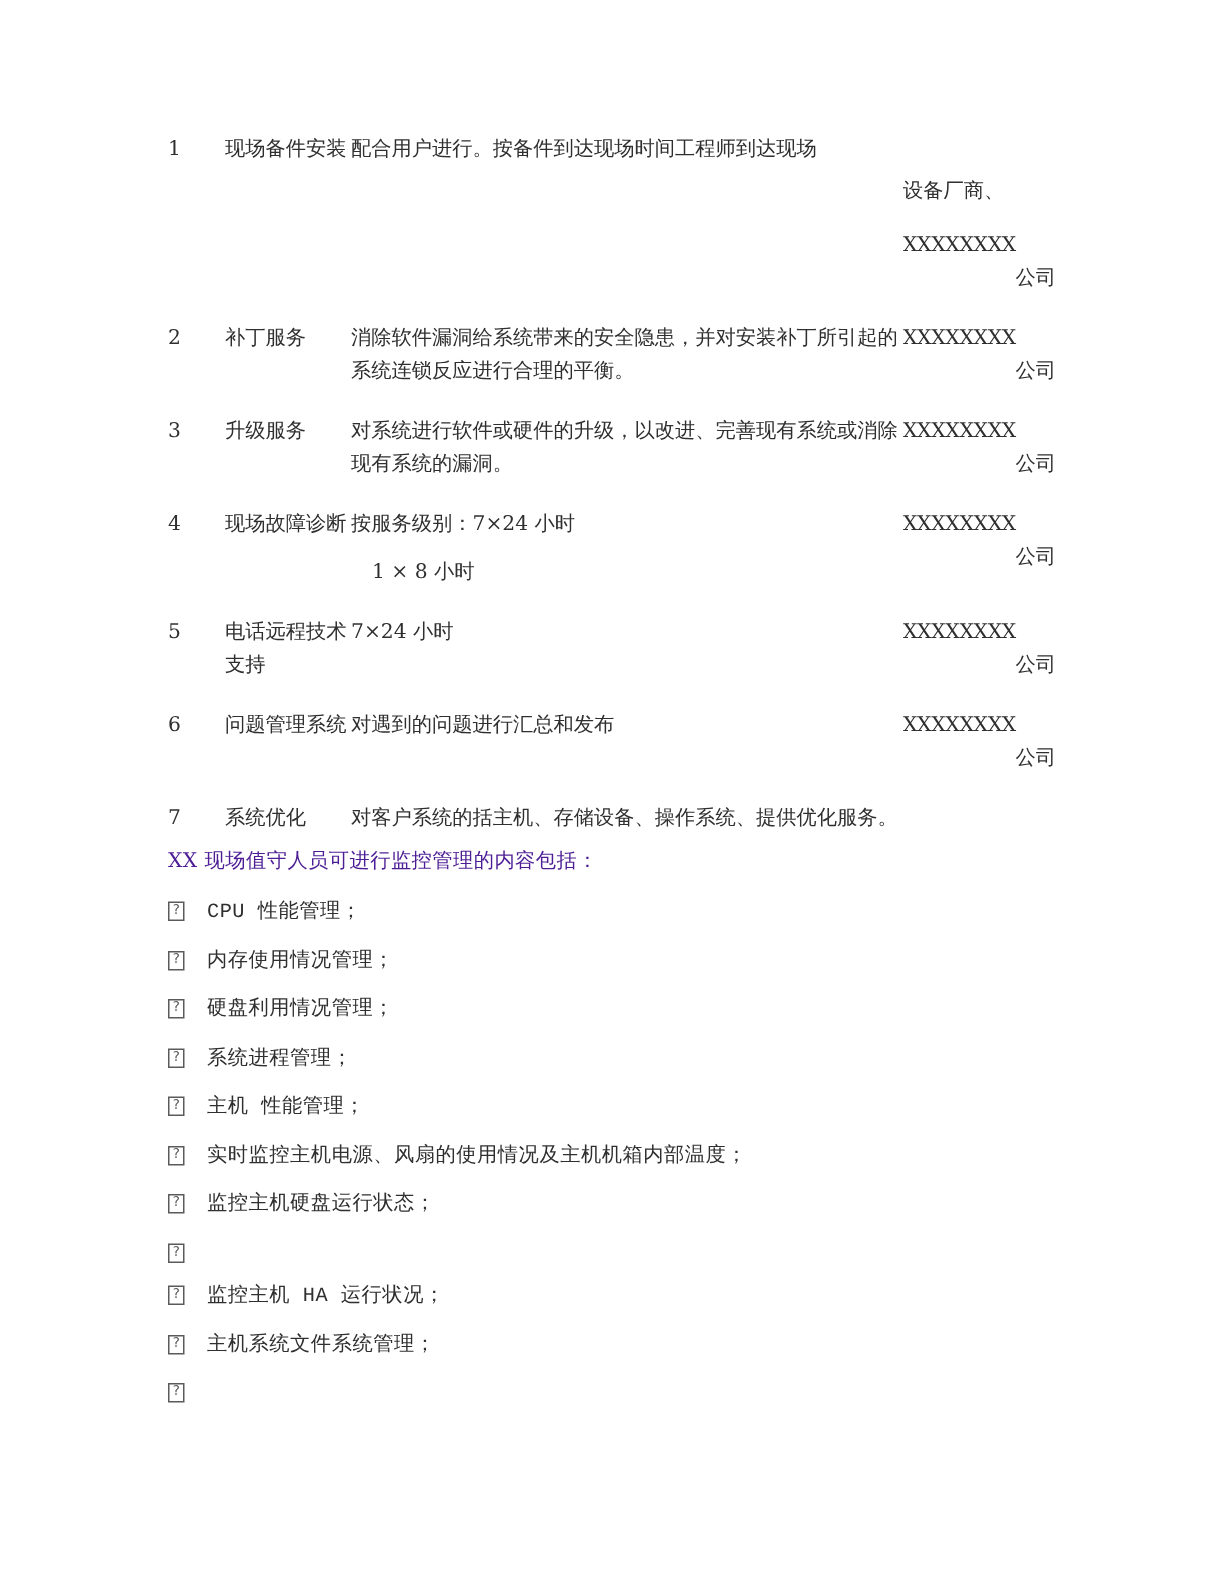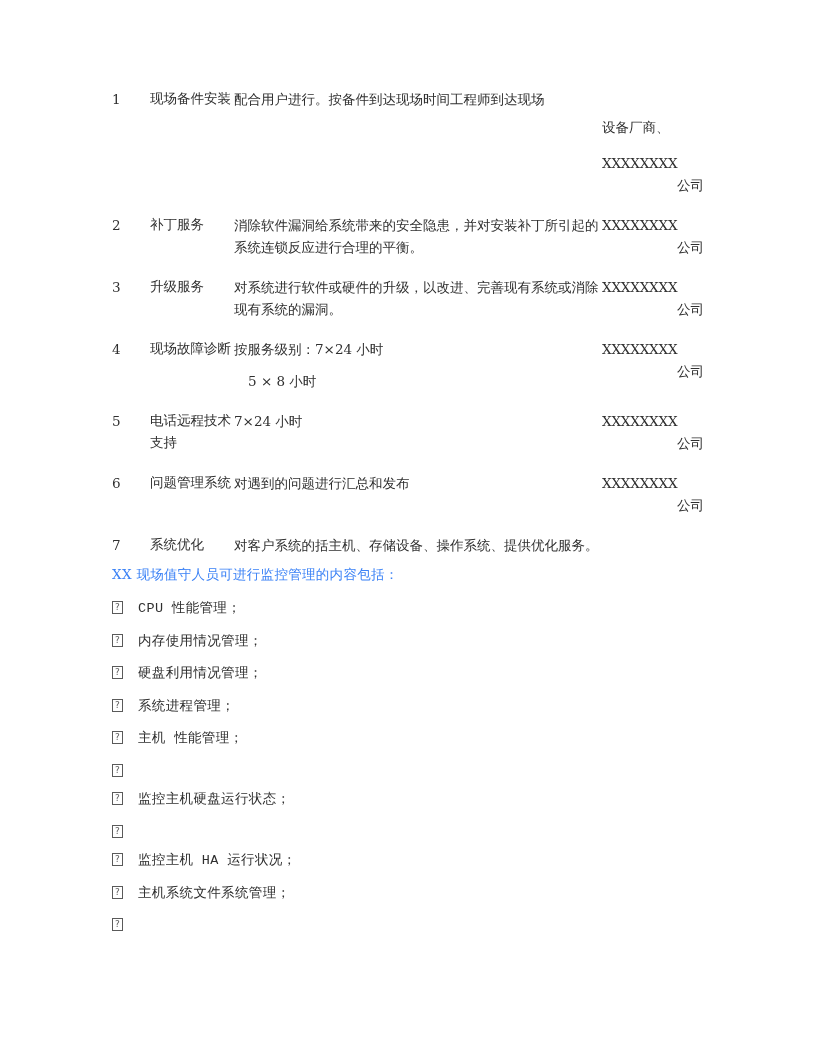--- a/index.html
+++ b/index.html
@@ -56,21 +56,21 @@
   
   .bullet-section {
     position: absolute;
     left: 112px;
     top: 564px;
     width: 600px;
   }
   .section-lead {
     font-size: 13.5px;
     line-height: 20px;
-    color: #3b82f6;
+    color: #4c1d95;
     margin-bottom: 15px;
     letter-spacing: 0.3px;
   }
   .bullet-row {
     display: flex;
     align-items: flex-start;
     margin-bottom: 13.5px;
     font-size: 13.5px;
     line-height: 19px;
     color: #2f2f2f;
@@ -139,21 +139,21 @@
           <span class="owner-x">XXXXXXXX</span>
           <span class="owner-co">公司</span>
         </td>
       </tr>
 
       <tr class="svc-row">
         <td class="col-no num">4</td>
         <td class="col-name">现场故障诊断</td>
         <td class="col-desc">
           <span class="desc-line">按服务级别：7×24 小时</span>
-          <span class="desc-line indent">5 × 8 小时</span>
+          <span class="desc-line indent">1 × 8 小时</span>
         </td>
         <td class="col-owner">
           <span class="owner-x">XXXXXXXX</span>
           <span class="owner-co">公司</span>
         </td>
       </tr>
 
       <tr class="svc-row">
         <td class="col-no num">5</td>
         <td class="col-name">电话远程技术支持</td>
@@ -211,20 +211,21 @@
     <div class="bullet-row">
       <span class="bullet-mark">?</span>
       <span class="bullet-text">系统进程管理；</span>
     </div>
     <div class="bullet-row">
       <span class="bullet-mark">?</span>
       <span class="bullet-text">主机 性能管理；</span>
     </div>
     <div class="bullet-row">
       <span class="bullet-mark">?</span>
+      <span class="bullet-text">实时监控主机电源、风扇的使用情况及主机机箱内部温度；</span>
     </div>
     <div class="bullet-row">
       <span class="bullet-mark">?</span>
       <span class="bullet-text">监控主机硬盘运行状态；</span>
     </div>
     <div class="bullet-row">
       <span class="bullet-mark">?</span>
     </div>
     <div class="bullet-row">
       <span class="bullet-mark">?</span>

